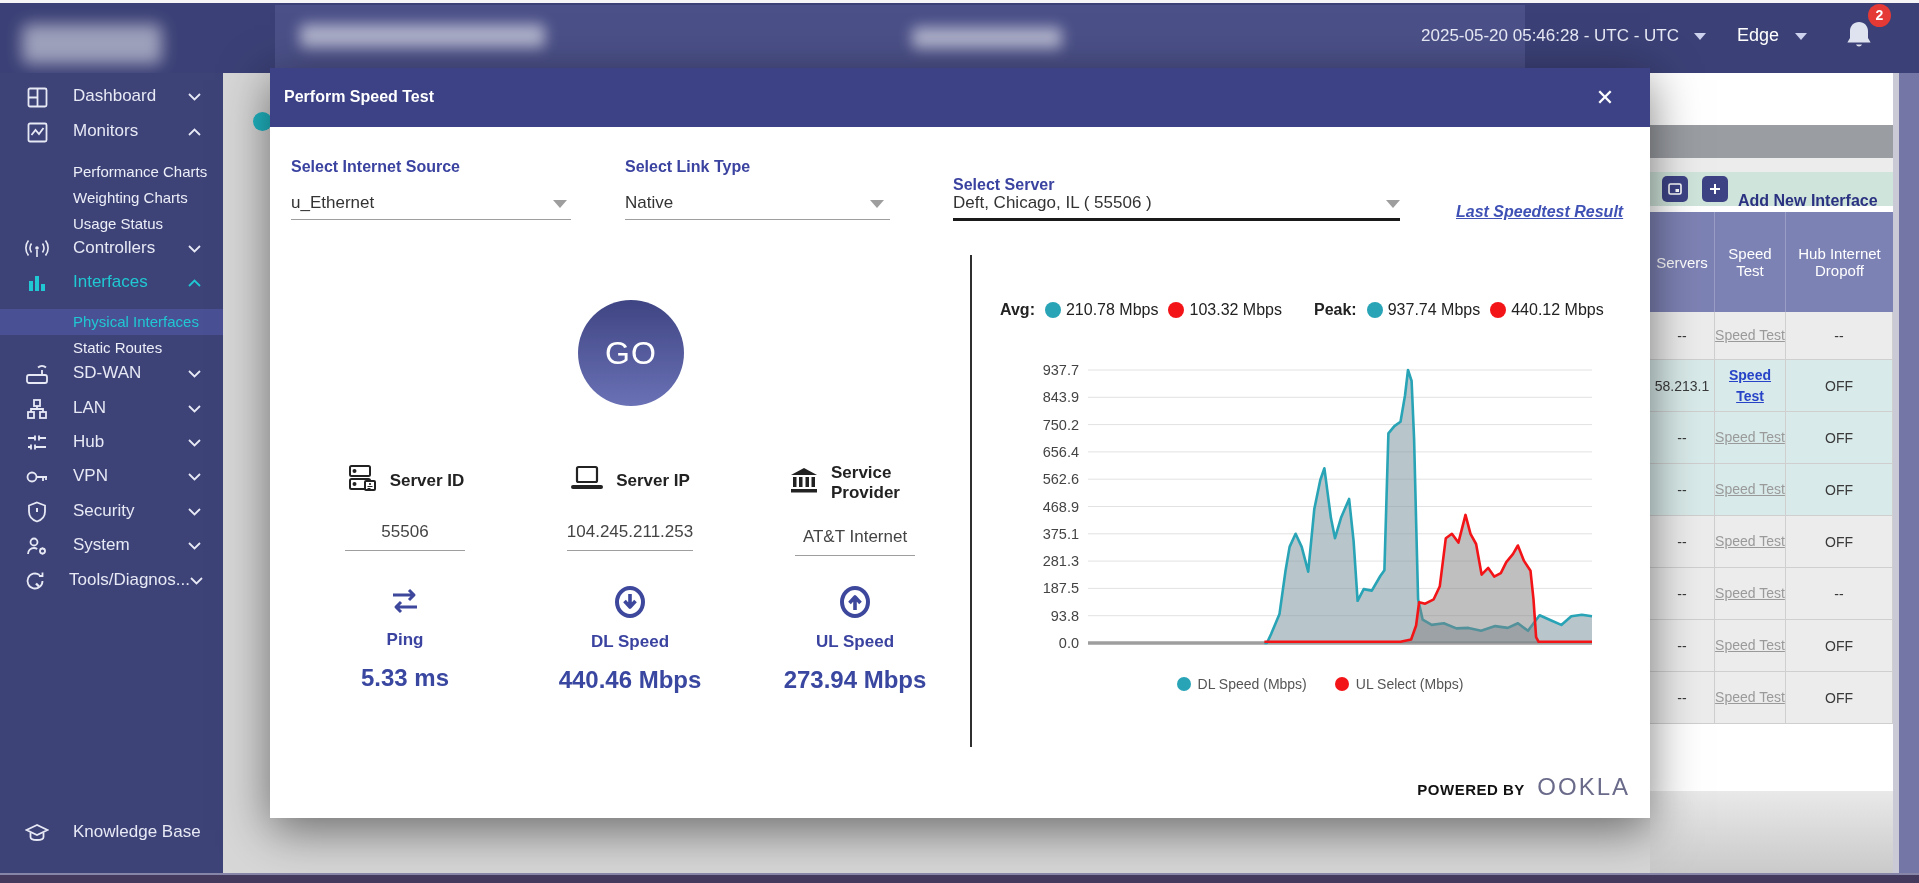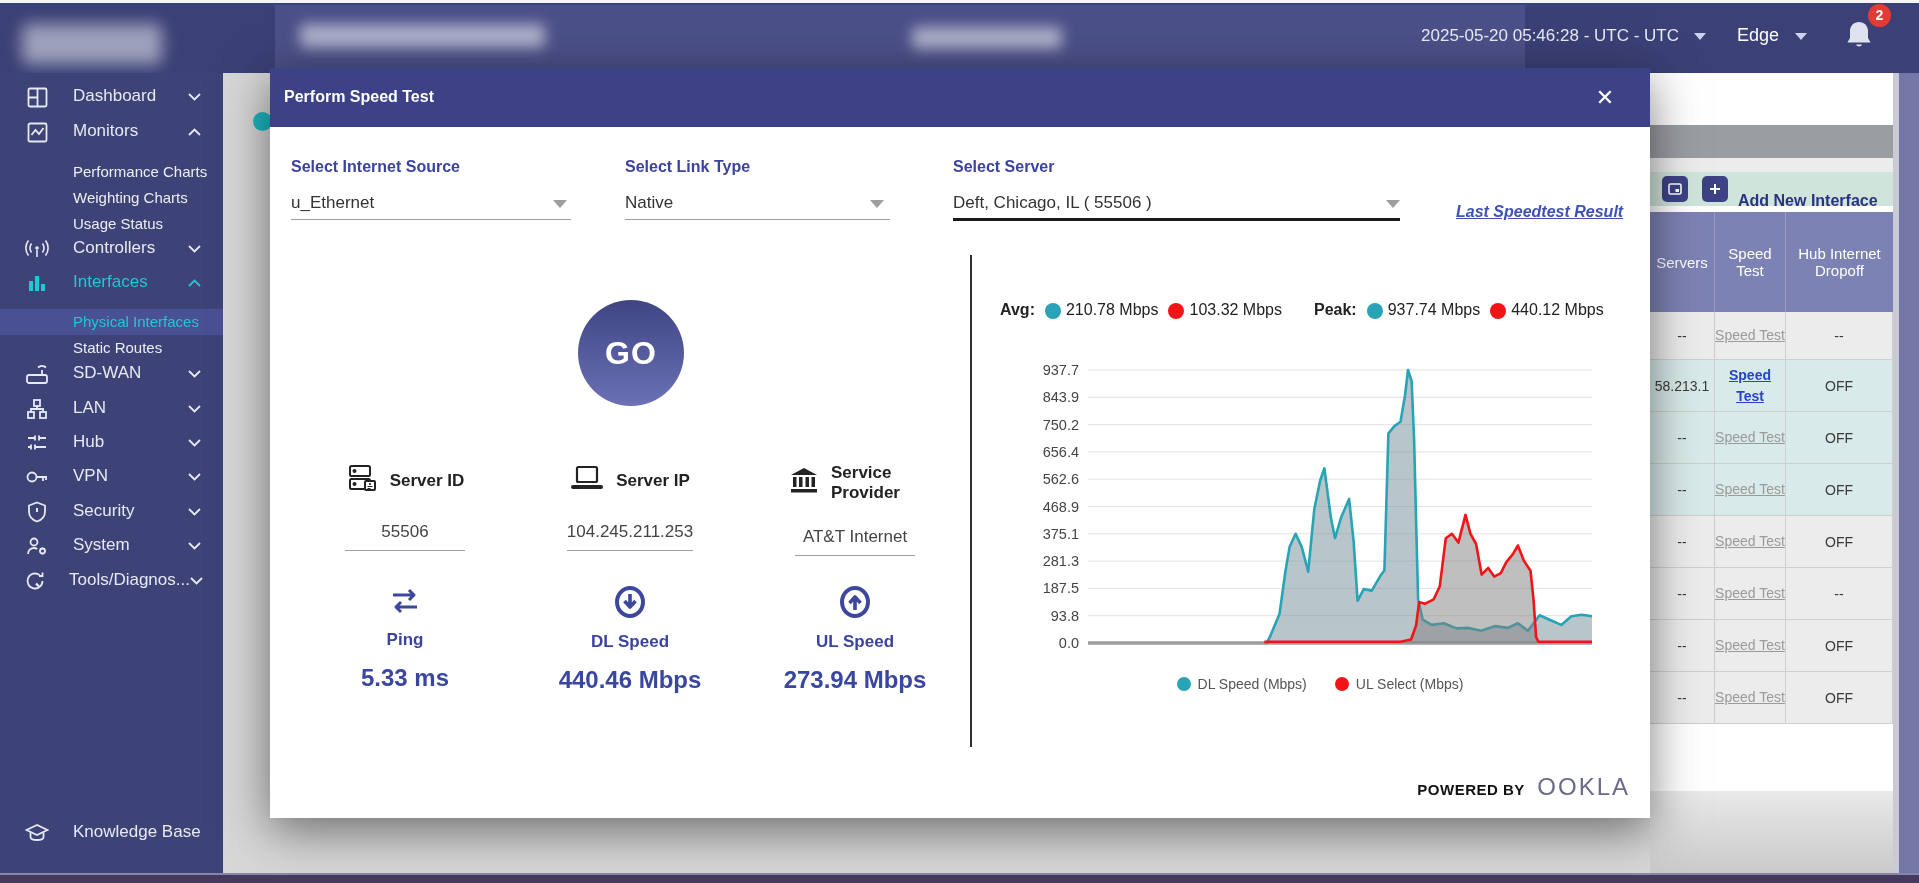--- a/index.html
+++ b/index.html
@@ -86,47 +86,47 @@
 
   .fld-label { color:#3b43a0; font-weight:bold; font-size:16px; }
   .fld-value { color:#333; font-size:17px; }
   .fld-line { height:1px; background:#9e9e9e; }
   .fld-arrow { width:0; height:0; border-left:7px solid transparent; border-right:7px solid transparent;
     border-top:8px solid #9e9e9e; cursor:pointer; }
   #src-label { left:21px; top:90px; } #src-value { left:21px; top:125px;text-align:center; }
   #src-line { left:21px; top:151px; width:280px; } #src-arrow { left:283px; top:132px; }
   #lt-label { left:355px; top:90px; } #lt-value { left:355px; top:125px; }
   #lt-line { left:355px; top:151px; width:265px; } #lt-arrow { left:600px; top:132px; }
-  #sv-label { left:683px; top:90px; } #sv-value { left:683px; top:125px; }
+  #sv-label { left:683px; top:108px; } #sv-value { left:683px; top:125px; }
   #sv-line { left:683px; top:150px; width:447px; height:2.5px; background:#1a1a1a; }
   #sv-arrow { left:1116px; top:132px; }
   #last-link { left:1186px; top:135px; color:#3f51b5; font-style:italic; font-weight:bold;
     font-size:16px; text-decoration:underline; cursor:pointer; }
 
   #go-btn { left:308px; top:232px; width:106px; height:106px; border-radius:50%;
     background:linear-gradient(180deg,#3f4583 0%,#6a71b5 100%); color:#fff; font-size:32px;
-    font-weight:bold; display:flex; align-items:center; justify-content:center; letter-spacing:1px;
+    font-weight:normal; display:flex; align-items:center; justify-content:center; letter-spacing:1px;
     cursor:pointer; }
 
   .info-col { position:absolute; width:220px; text-align:center; }
   .info-head { display:flex; align-items:center; justify-content:center; gap:12px; color:#222;
     font-size:17px; font-weight:bold; }
   .info-val { margin-top:24px; font-size:17px; color:#444; padding-bottom:8px;
     border-bottom:1px solid #9e9e9e; display:inline-block; min-width:120px; }
   #info-0 { left:25px; top:395px; } #info-1 { left:250px; top:395px; } #info-2 { left:475px; top:395px; }
 
   .metric-col { position:absolute; width:220px; text-align:center; }
   #met-0 { left:25px; top:518px; } #met-1 { left:250px; top:518px; } #met-2 { left:475px; top:518px; }
   .metric-label { color:#3b43a0; font-weight:bold; font-size:17px; margin-top:10px; }
   .metric-value { color:#3a47a0; font-weight:bold; font-size:24px; margin-top:14px; }
 
   #vdivider { left:700px; top:187px; width:2px; height:492px; background:#2f2f2f; }
 
   
-  #chart-summary { left:730px; top:233px; width:630px; display:flex; align-items:flex-end;
+  #chart-summary { left:730px; top:233px; width:630px; display:flex; align-items:center;
     font-size:16px; color:#222; }
   .sum-bold { font-weight:bold; }
   .dot { width:16px; height:16px; border-radius:50%; display:inline-block; margin:0 5px 0 10px;
     vertical-align:-3px; }
   #chart-wrap { left:760px; top:287px; width:590px; height:310px; }
   #chart-legend { left:810px; top:608px; width:480px; display:flex; justify-content:center;
     gap:28px; font-size:14px; color:#555; align-items:center; }
   .dot-sm { width:14px; height:14px; border-radius:50%; display:inline-block; margin-right:7px;
     vertical-align:-2px; }
   #powered { left:0px; top:705px; width:1360px; text-align:right; }

